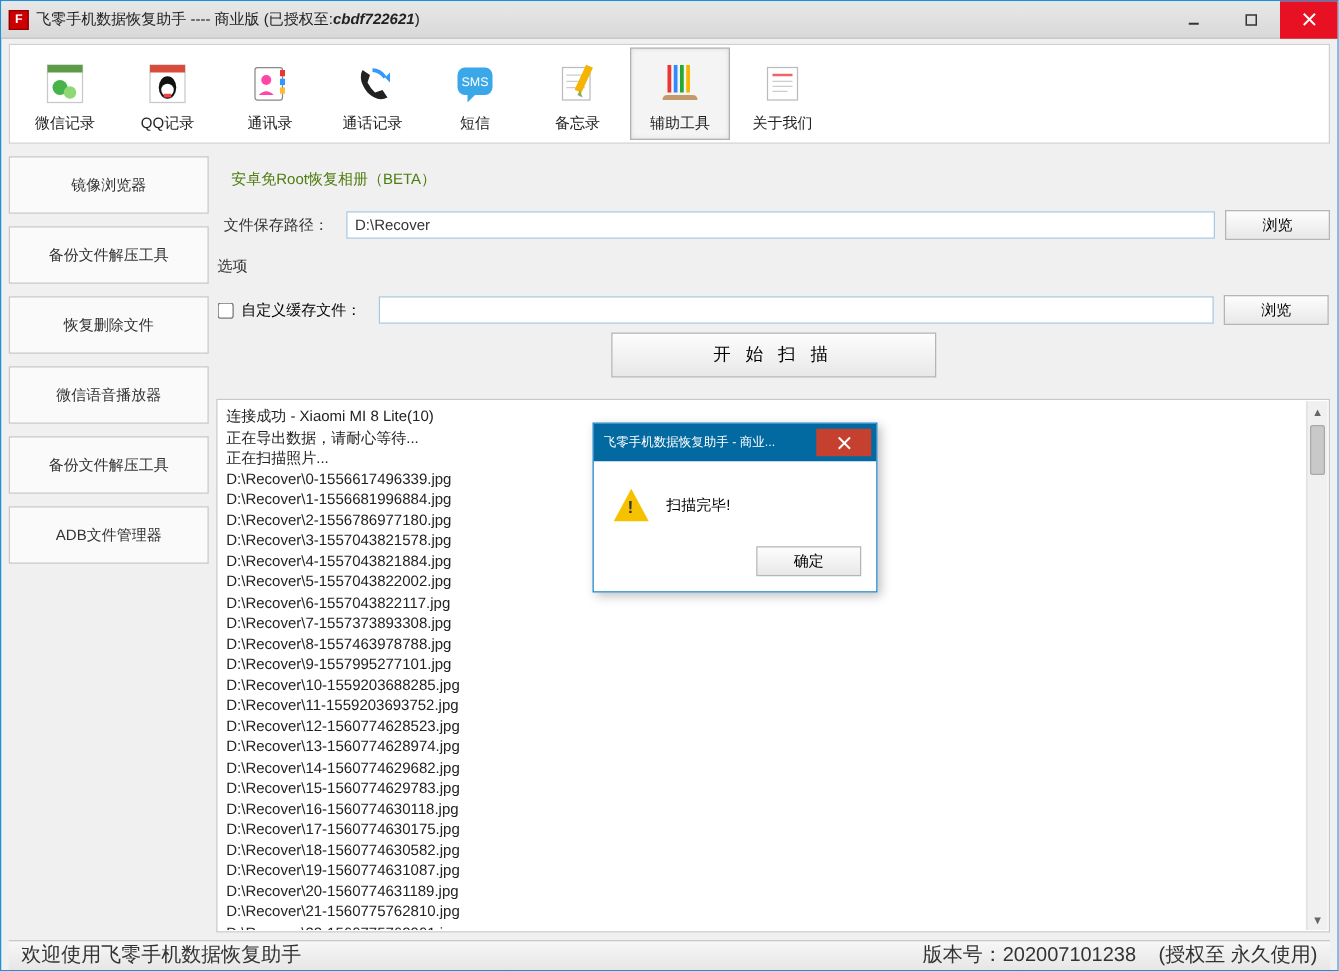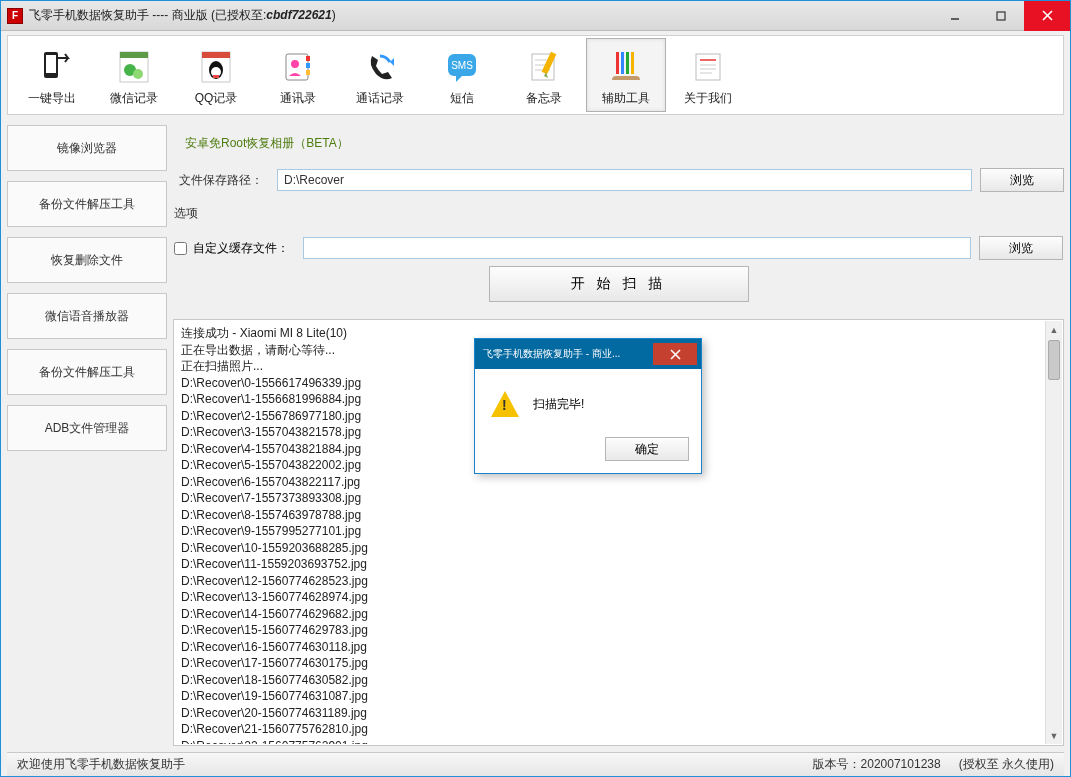--- a/index.html
+++ b/index.html
@@ -39,21 +39,21 @@
   .checkbox { display:inline-flex; align-items:center; gap:6px; margin-right:6px; }
   .checkbox input { width:13px; height:13px; }
   .scan-row { display:flex; justify-content:center; margin:6px 0 10px 0; }
   .log { flex:1; border:1px solid #c8c8c8; background:#fff; position:relative; min-height:0; }
   .log-inner { position:absolute; inset:1px 18px 1px 1px; overflow:hidden; white-space:pre; font-size:12px; color:#222; padding:4px 6px; line-height:16.5px; }
   .vscroll { position:absolute; top:1px; right:1px; bottom:1px; width:17px; background:#f0f0f0; border-left:1px solid #ddd; display:flex; flex-direction:column; }
   .vscroll .arrow { height:17px; display:flex; align-items:center; justify-content:center; color:#666; font-size:9px; }
   .vscroll .thumb { flex:0 0 40px; margin:2px; background:#c9c9c9; border:1px solid #a9a9a9; border-radius:2px; }
   .vscroll .track { flex:1; }
   
-  .statusbar { height:24px; background:linear-gradient(#f7f7f7,#e6e6e6); border-top:1px solid #c8c8c8; display:flex; align-items:center; padding:0 10px; font-size:12px; color:#333; gap:20px; margin:6px 6px 0 6px; }
+  .statusbar { height:24px; background:linear-gradient(#f7f7f7,#e6e6e6); border-top:1px solid #c8c8c8; display:flex; align-items:center; padding:0 10px; font-size:16px; color:#333; gap:20px; margin:6px 6px 0 6px; }
   .statusbar .sright { margin-left:auto; display:flex; gap:18px; }
   
   .modal { position:absolute; left:300px; top:18px; width:228px; border:1px solid #1883c9; box-shadow:3px 3px 8px rgba(0,0,0,.25); background:#fff; z-index:50; }
   .modal .m-title { height:30px; background:#0369a1; color:#fff; display:flex; align-items:center; padding-left:8px; font-size:10px; }
   .modal .m-close { width:44px; height:22px; background:#c64030; color:#fff; margin-left:auto; margin-right:4px; display:flex; align-items:center; justify-content:center; font-size:13px; }
   .modal .m-body { padding:22px 16px 12px 16px; display:flex; align-items:center; gap:14px; }
   .warn-icon { width:0; height:0; border-left:14px solid transparent; border-right:14px solid transparent; border-bottom:26px solid #f6c200; position:relative; }
   .warn-icon::after { content:"!"; position:absolute; left:-3px; top:6px; font-weight:bold; color:#333; font-size:14px; }
   .modal .m-footer { display:flex; justify-content:flex-end; padding:8px 12px 12px; }
 </style>
@@ -80,30 +80,20 @@
     </div>
     <div class="win-btn close">
       <svg width="11" height="11">
           <line x1="1" y1="1" x2="10" y2="10" stroke="#fff" stroke-width="1.6"></line>
           <line x1="10" y1="1" x2="1" y2="10" stroke="#fff" stroke-width="1.6"></line>
         </svg>
     </div>
   </div>
 
   <div class="toolbar">
-    <div class="tool-item">
-      <div class="ticon">
-        <svg width="40" height="40">
-            <rect x="12" y="6" width="14" height="26" rx="2" fill="#222"></rect>
-            <rect x="14" y="9" width="10" height="18" fill="#fff"></rect>
-            <path d="M26 12 h10 l-3 -4 m3 4 l-3 4" stroke="#222" stroke-width="2" fill="none"></path>
-          </svg>
-      </div>
-      <div class="tlabel">一键导出</div>
-    </div>
     <div class="tool-item">
       <div class="ticon">
         <svg width="40" height="40">
             <rect x="6" y="6" width="28" height="30" fill="#fff" stroke="#c8c8c8"></rect>
             <rect x="6" y="6" width="28" height="6" fill="#5d9b46"></rect>
             <circle cx="16" cy="24" r="6" fill="#47b449"></circle>
             <circle cx="24" cy="28" r="5" fill="#8ed973"></circle>
           </svg>
       </div>
       <div class="tlabel">微信记录</div>

